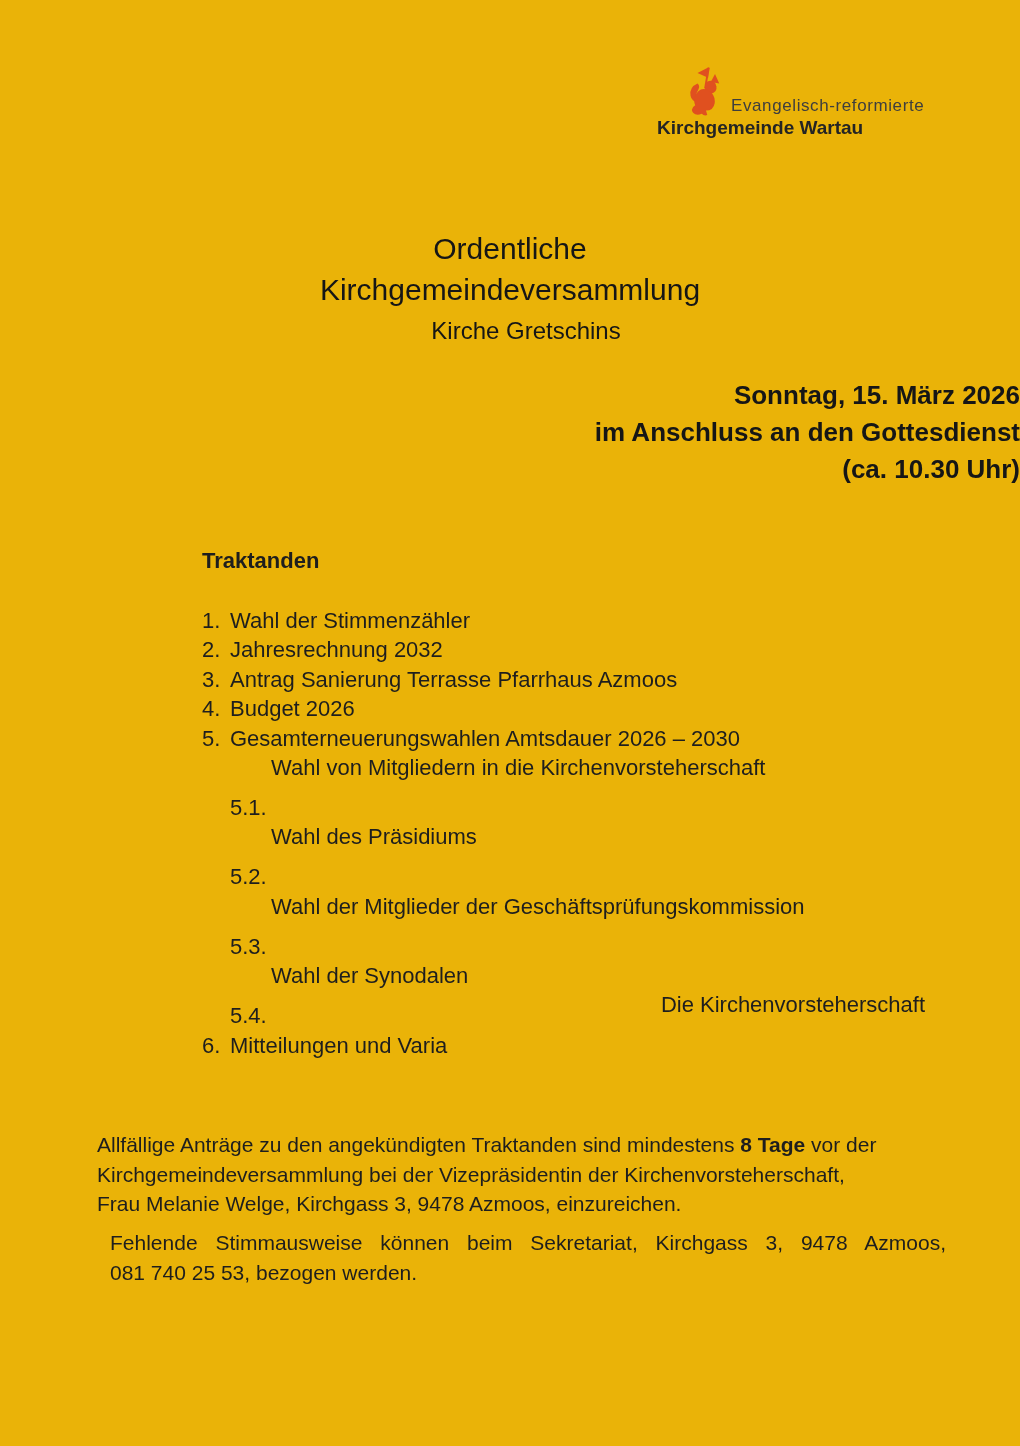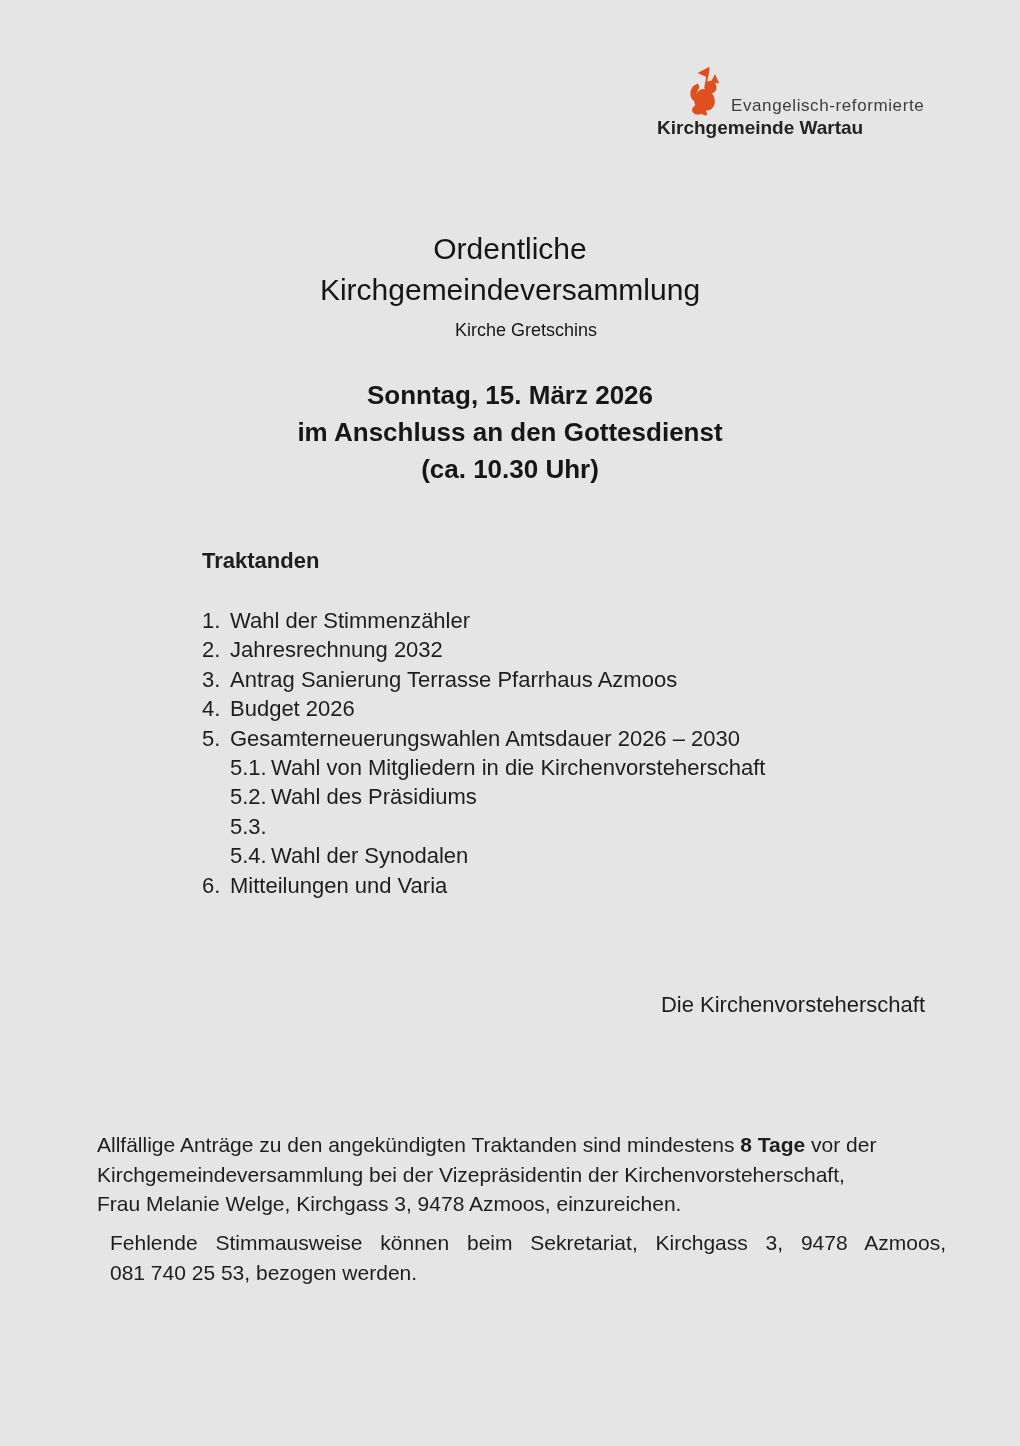--- a/index.html
+++ b/index.html
@@ -5,21 +5,21 @@
   * { margin: 0; padding: 0; box-sizing: border-box; }
   html, body { background: #ffffff; }
   body {
     font-family: "Liberation Sans", sans-serif;
     color: #1e1e1e;
   }
   .page {
     position: relative;
     width: 1020px;
     height: 1446px;
-    background: #e5e5e5;
+    background: #eab308;
     overflow: hidden;
   }
 
   
   .logo-icon {
     position: absolute;
     left: 688px;
     top: 66px;
     width: 36px;
     height: 50px;
@@ -47,28 +47,28 @@
   .title-block {
     position: absolute;
     left: 0;
     top: 228px;
     width: 100%;
     text-align: center;
     font-weight: normal;
     color: #161616;
   }
   .title-line { font-size: 30px; line-height: 41px; }
-  .title-sub  { font-size: 18px; line-height: 41px; margin-left: 32px; }
+  .title-sub  { font-size: 24px; line-height: 41px; margin-left: 32px; }
 
   .date-block {
     position: absolute;
     left: 0;
     top: 377px;
     width: 100%;
-    text-align: center;
+    text-align: right;
     font-weight: bold;
     font-size: 26px;
     line-height: 37px;
     color: #161616;
   }
 
   
   .agenda-heading {
     position: absolute;
     left: 202px;
@@ -83,21 +83,21 @@
     width: 720px;
   }
   .agenda-row {
     display: flex;
     font-size: 22px;
     line-height: 29.4px;
     white-space: nowrap;
   }
   .agenda-row .num { flex: 0 0 28px; }
   .agenda-row.sub { padding-left: 28px; }
-  .agenda-row.sub .num { flex: 0 0 41px; }
+  .agenda-row.sub .num { flex: 0 0 41px; margin-top: 40px; }
 
   
   .signature {
     position: absolute;
     right: 95px;
     top: 992px;
     font-size: 22px;
     white-space: nowrap;
     margin-left: 44px;
   }
@@ -175,20 +175,21 @@
     <div class="agenda-row sub">
       <span class="num">5.1.</span>
       <span class="txt">Wahl von Mitgliedern in die Kirchenvorsteherschaft</span>
     </div>
     <div class="agenda-row sub">
       <span class="num">5.2.</span>
       <span class="txt">Wahl des Präsidiums</span>
     </div>
     <div class="agenda-row sub">
       <span class="num">5.3.</span>
+      <span class="txt">Wahl der Mitglieder der Geschäftsprüfungskommission</span>
     </div>
     <div class="agenda-row sub">
       <span class="num">5.4.</span>
       <span class="txt">Wahl der Synodalen</span>
     </div>
     <div class="agenda-row">
       <span class="num">6.</span>
       <span class="txt">Mitteilungen und Varia</span>
     </div>
   </div>

